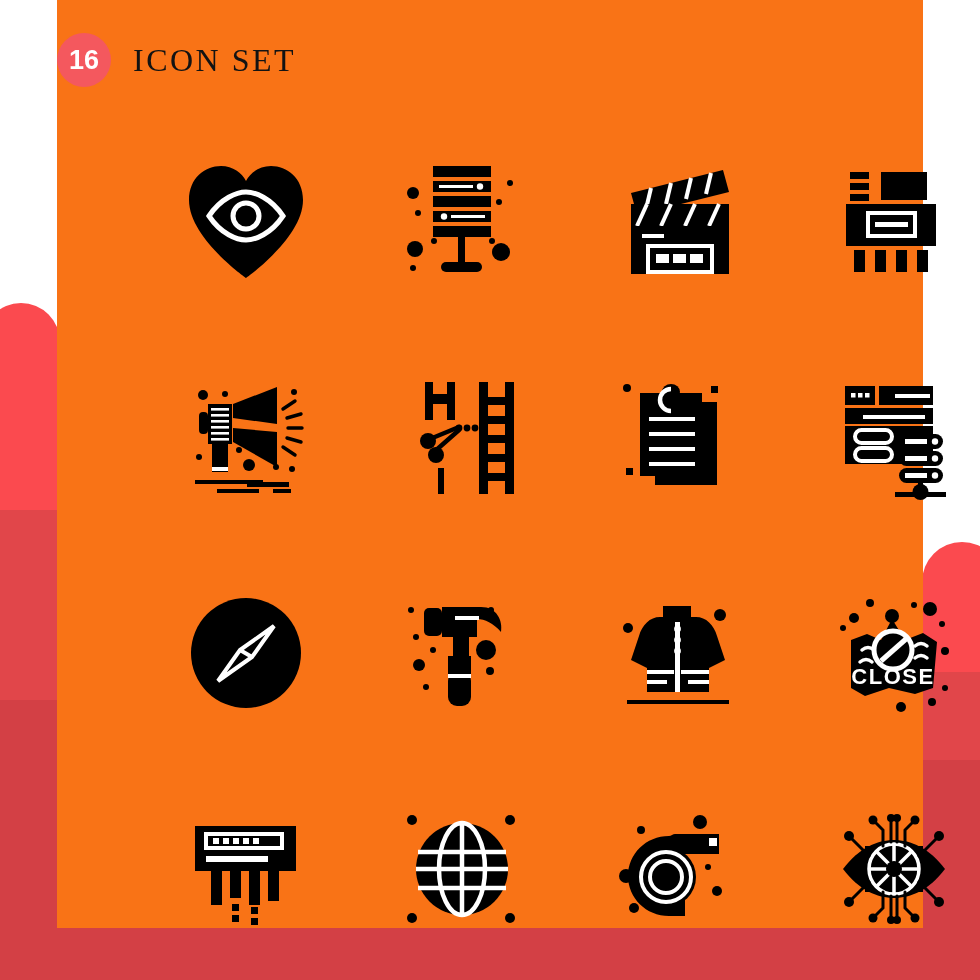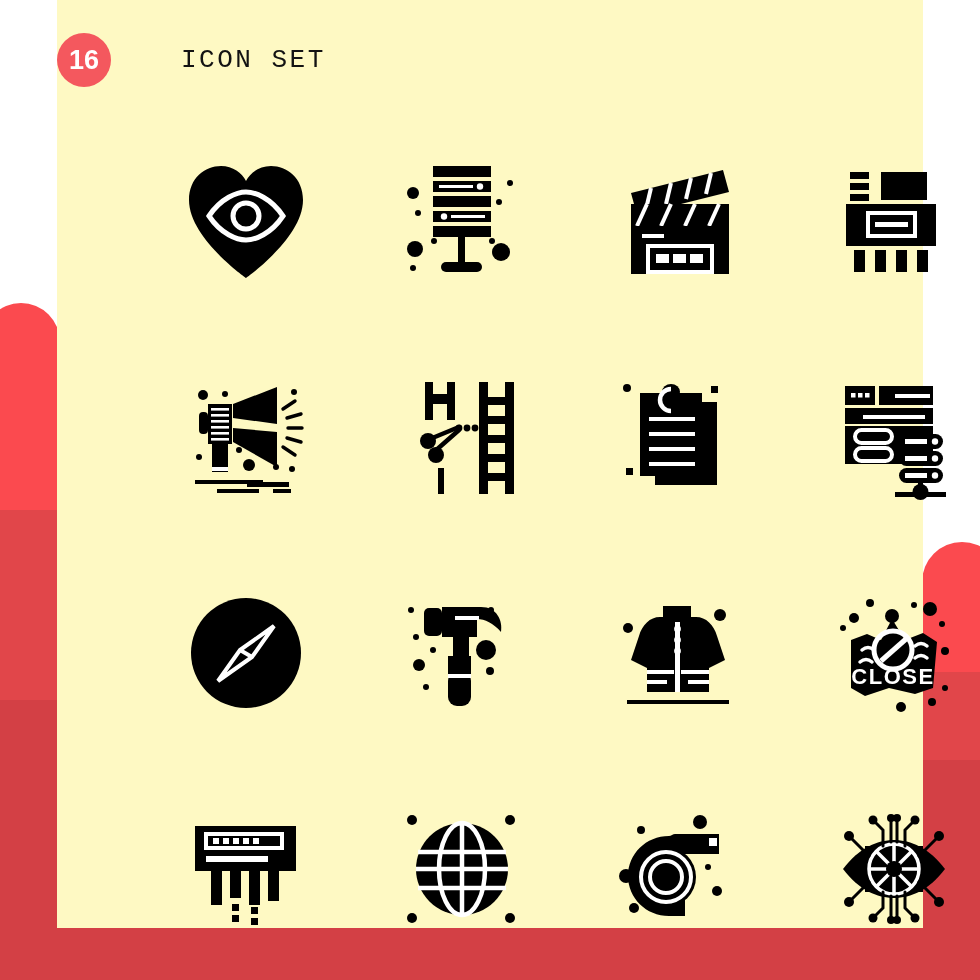--- a/index.html
+++ b/index.html
@@ -44,45 +44,44 @@
   }
   .deco-bottom{
     left:0; top:928px; width:980px; height:60px;
     background:#d34045;
   }
 
   
   .card{
     position:absolute;
     left:57px; top:0; width:866px; height:928px;
-    background:#fef9c3;
+    background:#f97316;
   }
 
   
   .header{
     position:absolute;
     left:0px; top:33px;
     display:flex; align-items:center; gap:22px;
   }
   .badge{
     width:54px;height:54px;border-radius:50%;
     background:#f4585e;
     color:#ffffff;
     display:flex;align-items:center;justify-content:center;
     font-size:27px;font-weight:bold;letter-spacing:0px;
     font-family:"Liberation Sans", sans-serif;
   }
   .title{
-    font-size:26px;
+    font-size:32px;
     letter-spacing:2.5px;
     color:#131313;
-    font-family:Liberation Mono, monospace;
+    font-family:Liberation Serif, serif;
     text-transform:uppercase;
     white-space:nowrap;
-    margin-left:48px;
   }
 
   
   .grid{
     position:absolute;
     left:94px; top:126px;
     width:800px; height:760px;
     display:grid;
     grid-template-columns:repeat(4,190px);
     grid-template-rows:repeat(4,190px);

